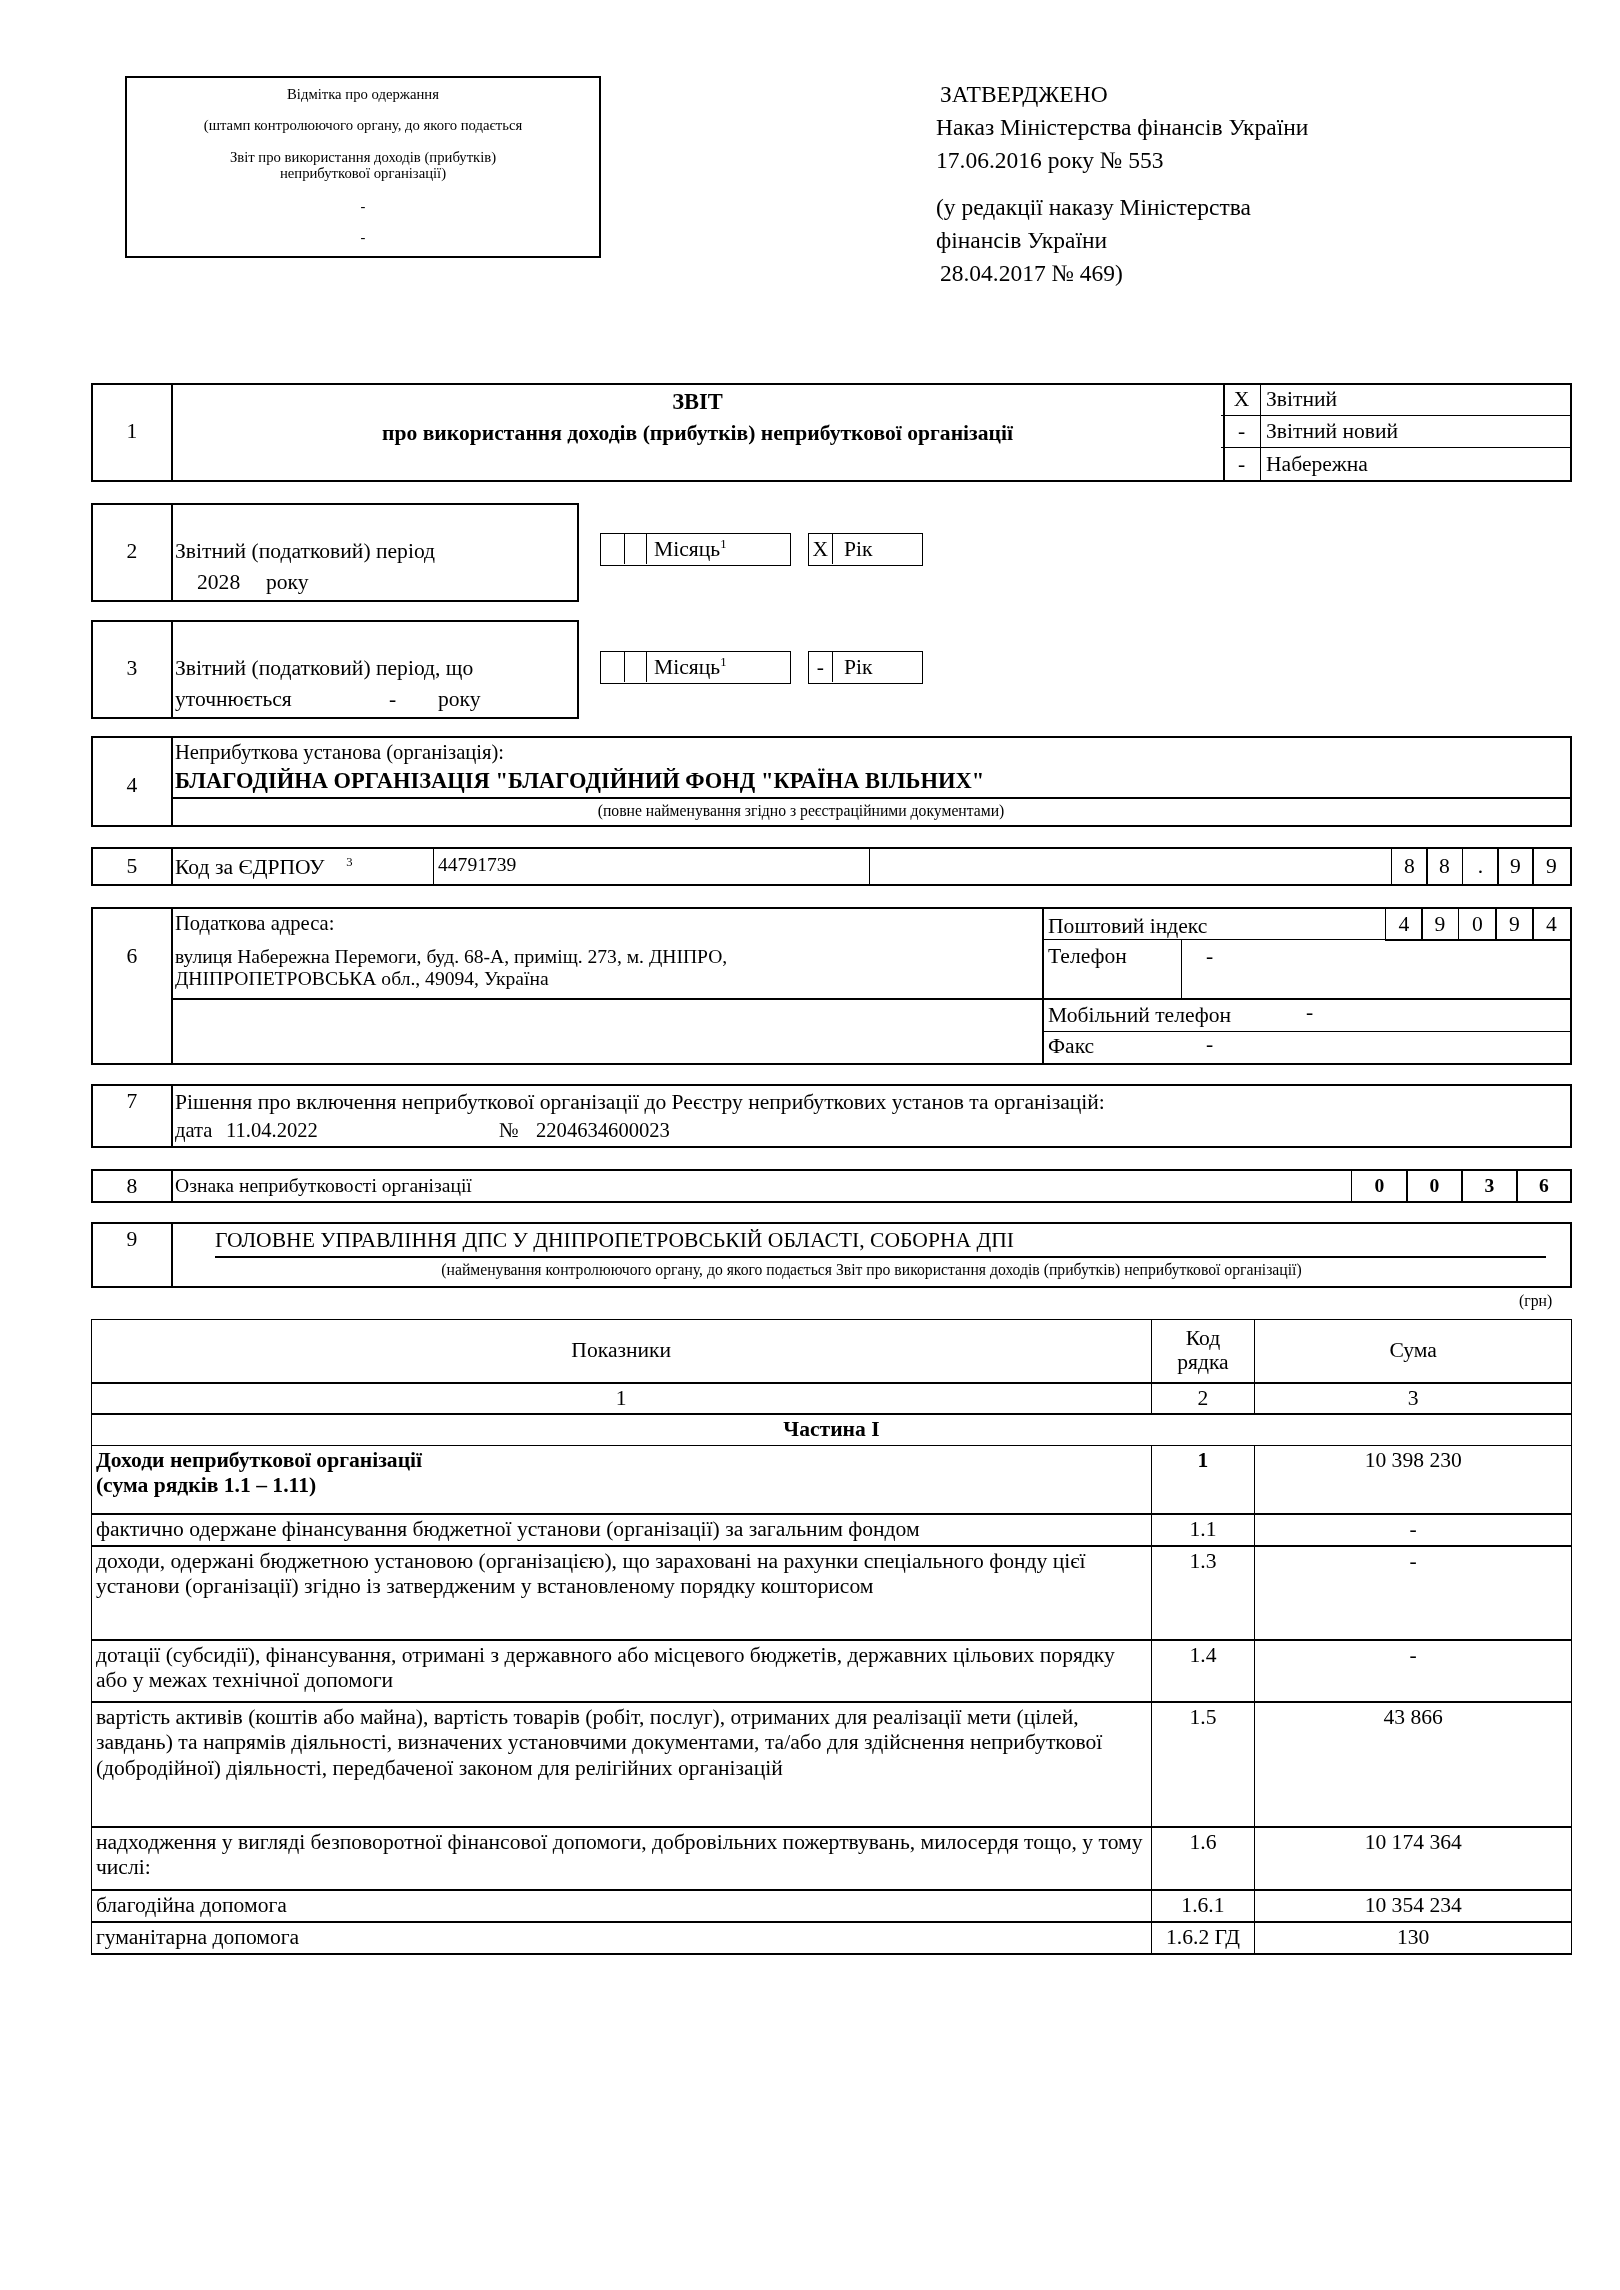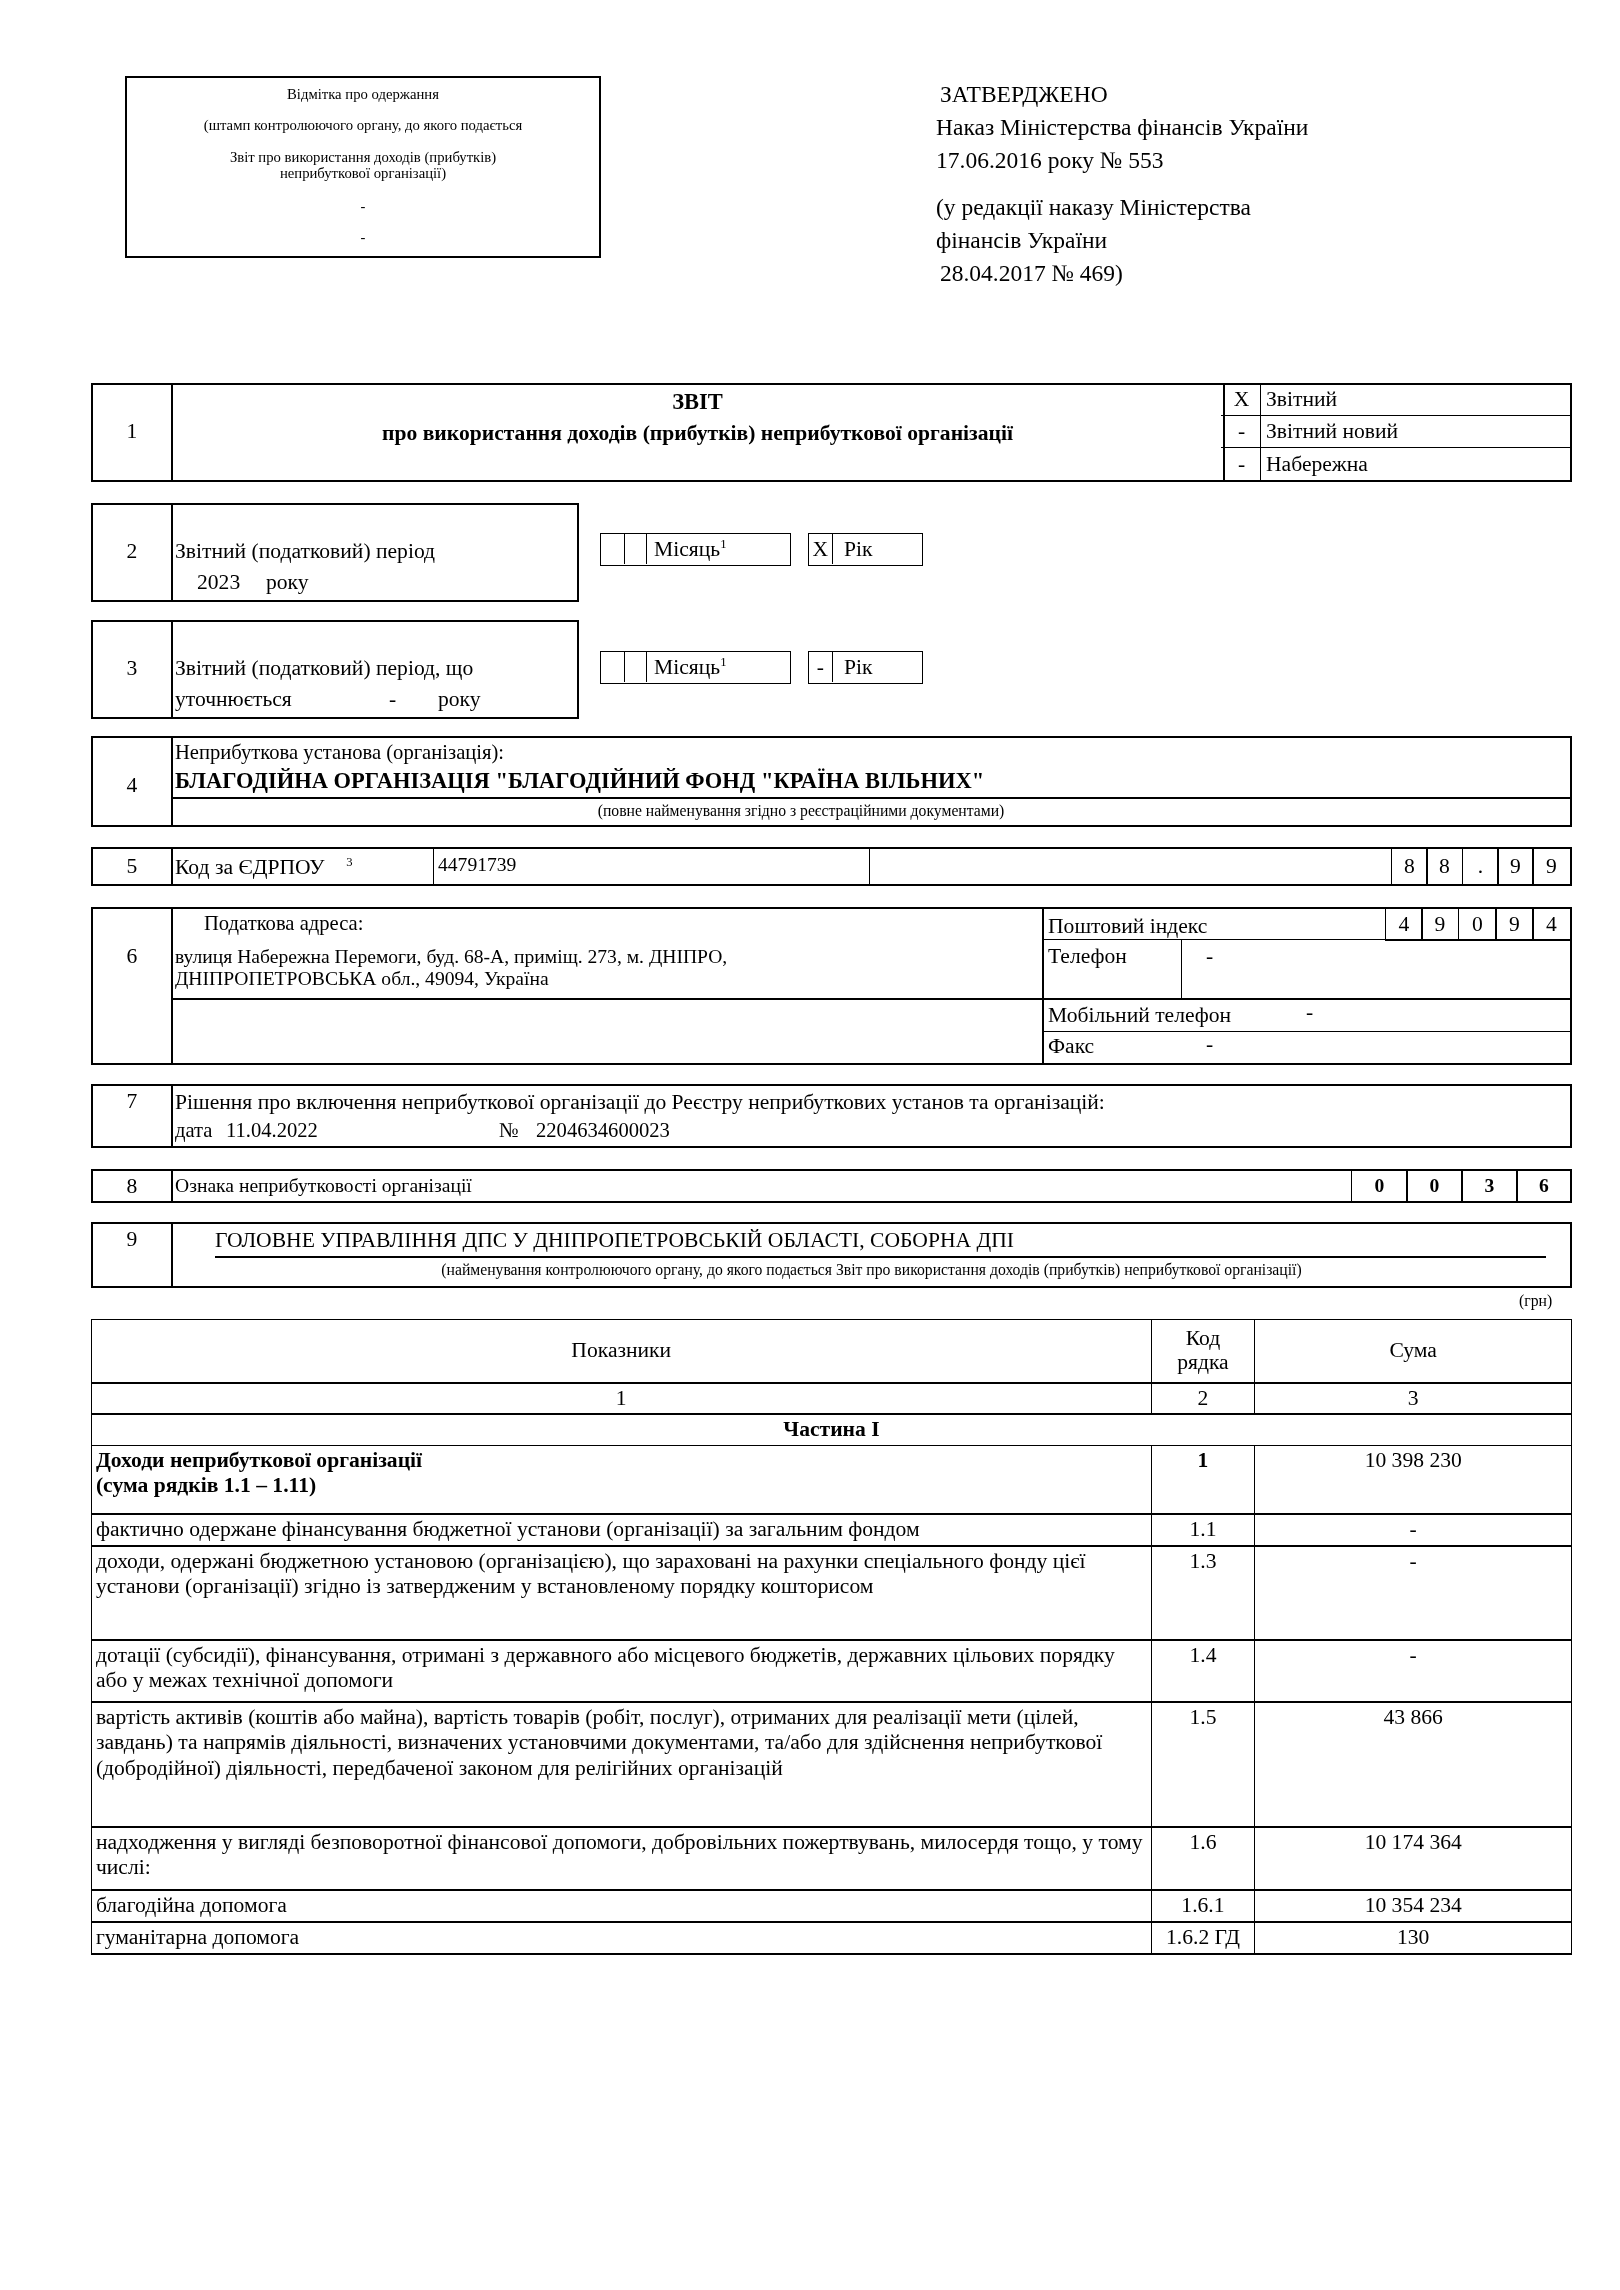--- a/index.html
+++ b/index.html
@@ -68,21 +68,21 @@
     <div class="t" style="left:2px;width:37px;text-align:center;top:3.9px;font-size:21.6px;">-</div>
     <div class="t" style="left:45px;top:3.9px;font-size:21.6px;">Набережна</div>
   </div>
   <div class="vline" style="left:39px;top:0;height:97px;border-width:1.5px;"></div>
 </div>
 
 <div class="box" style="left:91px;top:503px;width:488px;height:99px;">
   <div class="vline" style="left:78px;top:0;height:95px;"></div>
   <div class="num" style="left:0;width:78px;top:34px;">2</div>
   <div class="t" style="left:82px;top:34px;font-size:21.6px;">Звітний (податковий)  період</div>
-  <div class="t" style="left:104px;top:65px;font-size:21.6px;">2023</div>
+  <div class="t" style="left:104px;top:65px;font-size:21.6px;">2028</div>
   <div class="t" style="left:173px;top:65px;font-size:21.6px;">року</div>
 </div>
 <div class="abs" style="left:600px;top:533px;width:191px;height:33px;border:1.5px solid #000;box-sizing:border-box;">
   <div class="vline" style="left:22.5px;top:0;height:30px;border-width:1.5px;"></div>
   <div class="vline" style="left:45px;top:0;height:30px;border-width:1.5px;"></div>
   <div class="t" style="left:53px;top:2.9px;font-size:21.6px;"><span>Місяць</span><sup style="font-size:12.7px;">1</sup></div>
 </div>
 <div class="abs" style="left:808px;top:533px;width:115px;height:33px;border:1.5px solid #000;box-sizing:border-box;">
   <div class="t" style="left:0;width:22.5px;text-align:center;top:2.9px;font-size:21.6px;">X</div>
   <div class="vline" style="left:22.5px;top:0;height:30px;border-width:1.5px;"></div>
@@ -129,21 +129,21 @@
     <div class="cell" style="left:35px;top:-1px;width:37px;height:37px;border-top:none;border-bottom:none;">8</div>
     <div class="cell" style="left:71px;top:-1px;width:37px;height:37px;border-top:none;border-bottom:none;">.</div>
     <div class="cell" style="left:106px;top:-1px;width:37px;height:37px;border-top:none;border-bottom:none;">9</div>
     <div class="cell" style="left:141px;top:-1px;width:38px;height:37px;border-top:none;border-bottom:none;border-right:none;">9</div>
   </div>
 </div>
 
 <div class="box" style="left:91px;top:907px;width:1481px;height:158px;">
   <div class="vline" style="left:78px;top:0;height:154px;"></div>
   <div class="num" style="left:0;width:78px;top:35px;">6</div>
-  <div class="t" style="left:82px;top:2.9px;font-size:20.6px;margin-left:29px;">Податкова адреса:</div>
+  <div class="t" style="left:82px;top:2.9px;font-size:20.6px;">Податкова адреса:</div>
   <div class="t" style="left:82px;top:37px;font-size:19.6px;line-height:21.6px;">вулиця Набережна Перемоги, буд. 68-А, приміщ. 273, м. ДНІПРО,</div>
   <div class="t" style="left:82px;top:59px;font-size:19.6px;line-height:21.6px;">ДНІПРОПЕТРОВСЬКА обл., 49094, Україна</div>
   <div class="hline" style="left:80px;top:89px;width:1397px;"></div>
   <div class="vline" style="left:949px;top:0;height:154px;"></div>
 
   <div class="t" style="left:955px;top:4.9px;font-size:21.6px;">Поштовий індекс</div>
   <div class="abs" style="left:1292px;top:0;width:185px;height:31px;">
     <div class="cell" style="left:0;top:-1px;width:38px;height:33px;border-top:none;">4</div>
     <div class="cell" style="left:36px;top:-1px;width:38px;height:33px;border-top:none;">9</div>
     <div class="cell" style="left:73px;top:-1px;width:39px;height:33px;border-top:none;">0</div>

